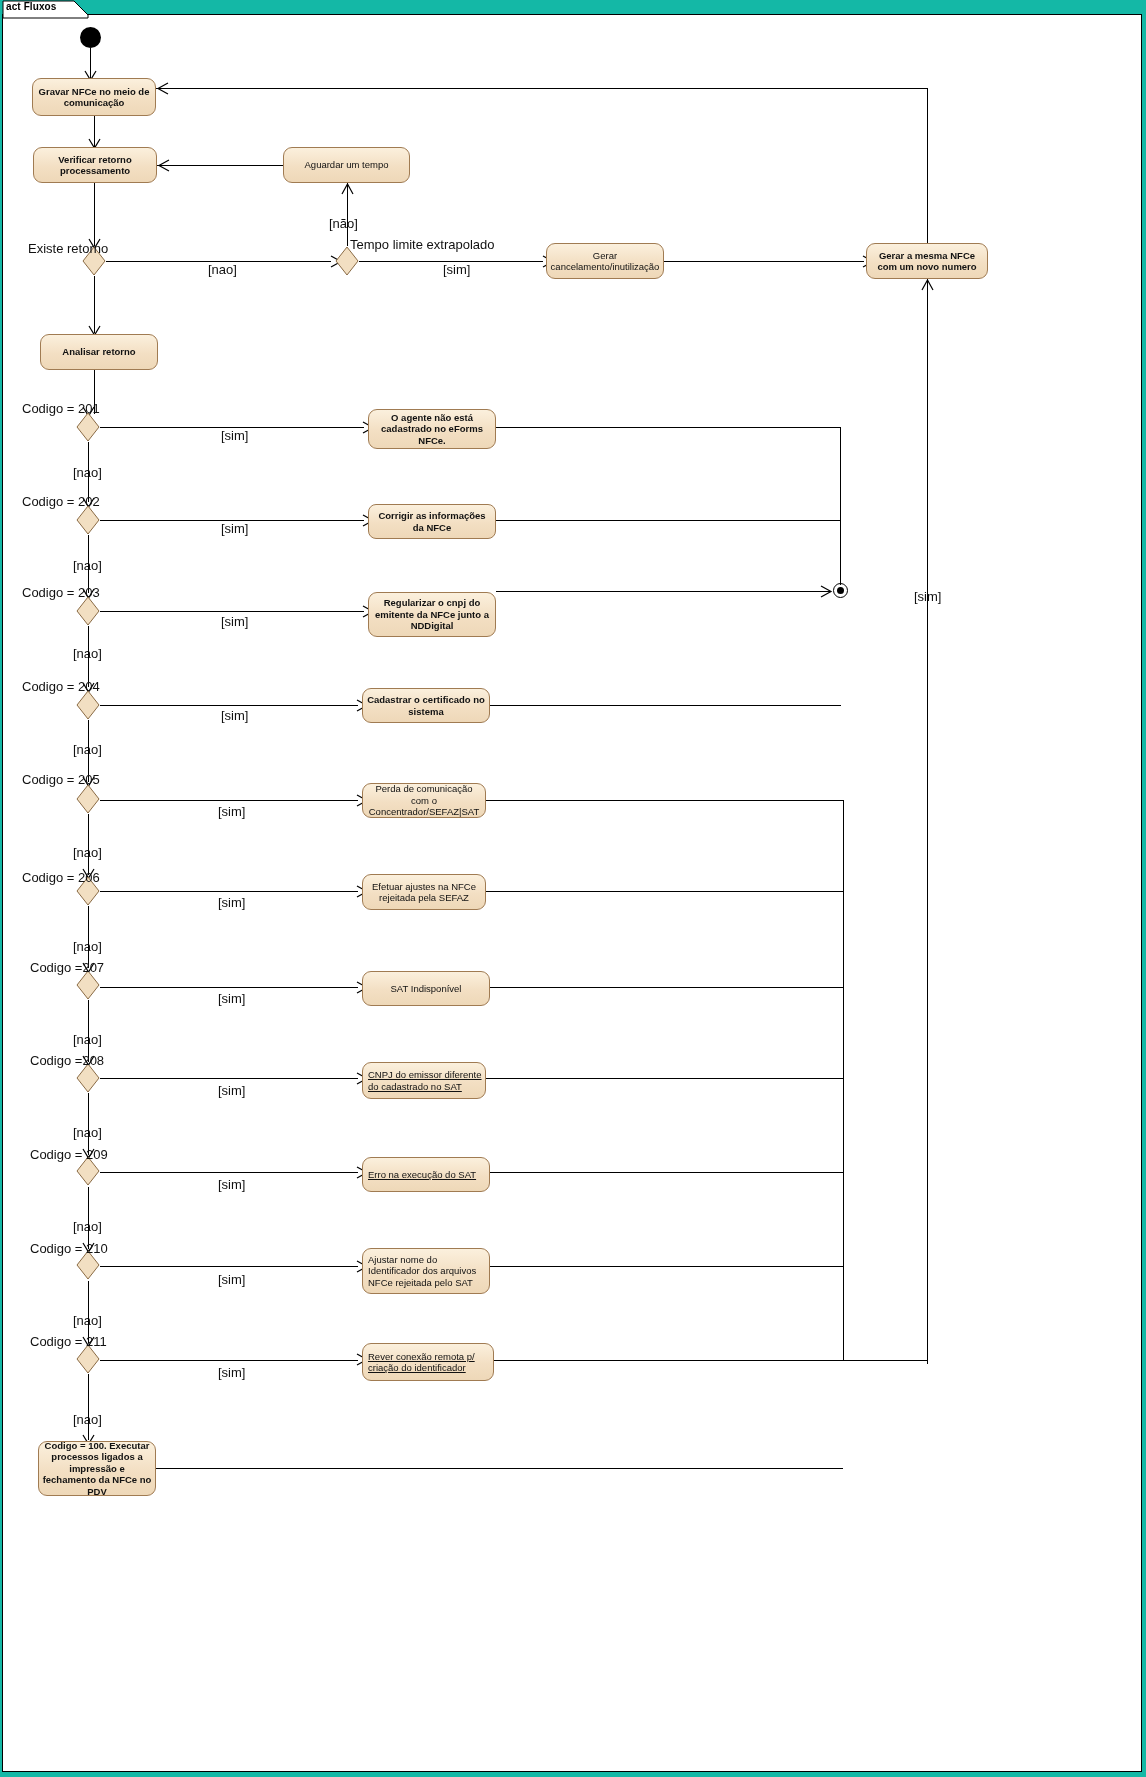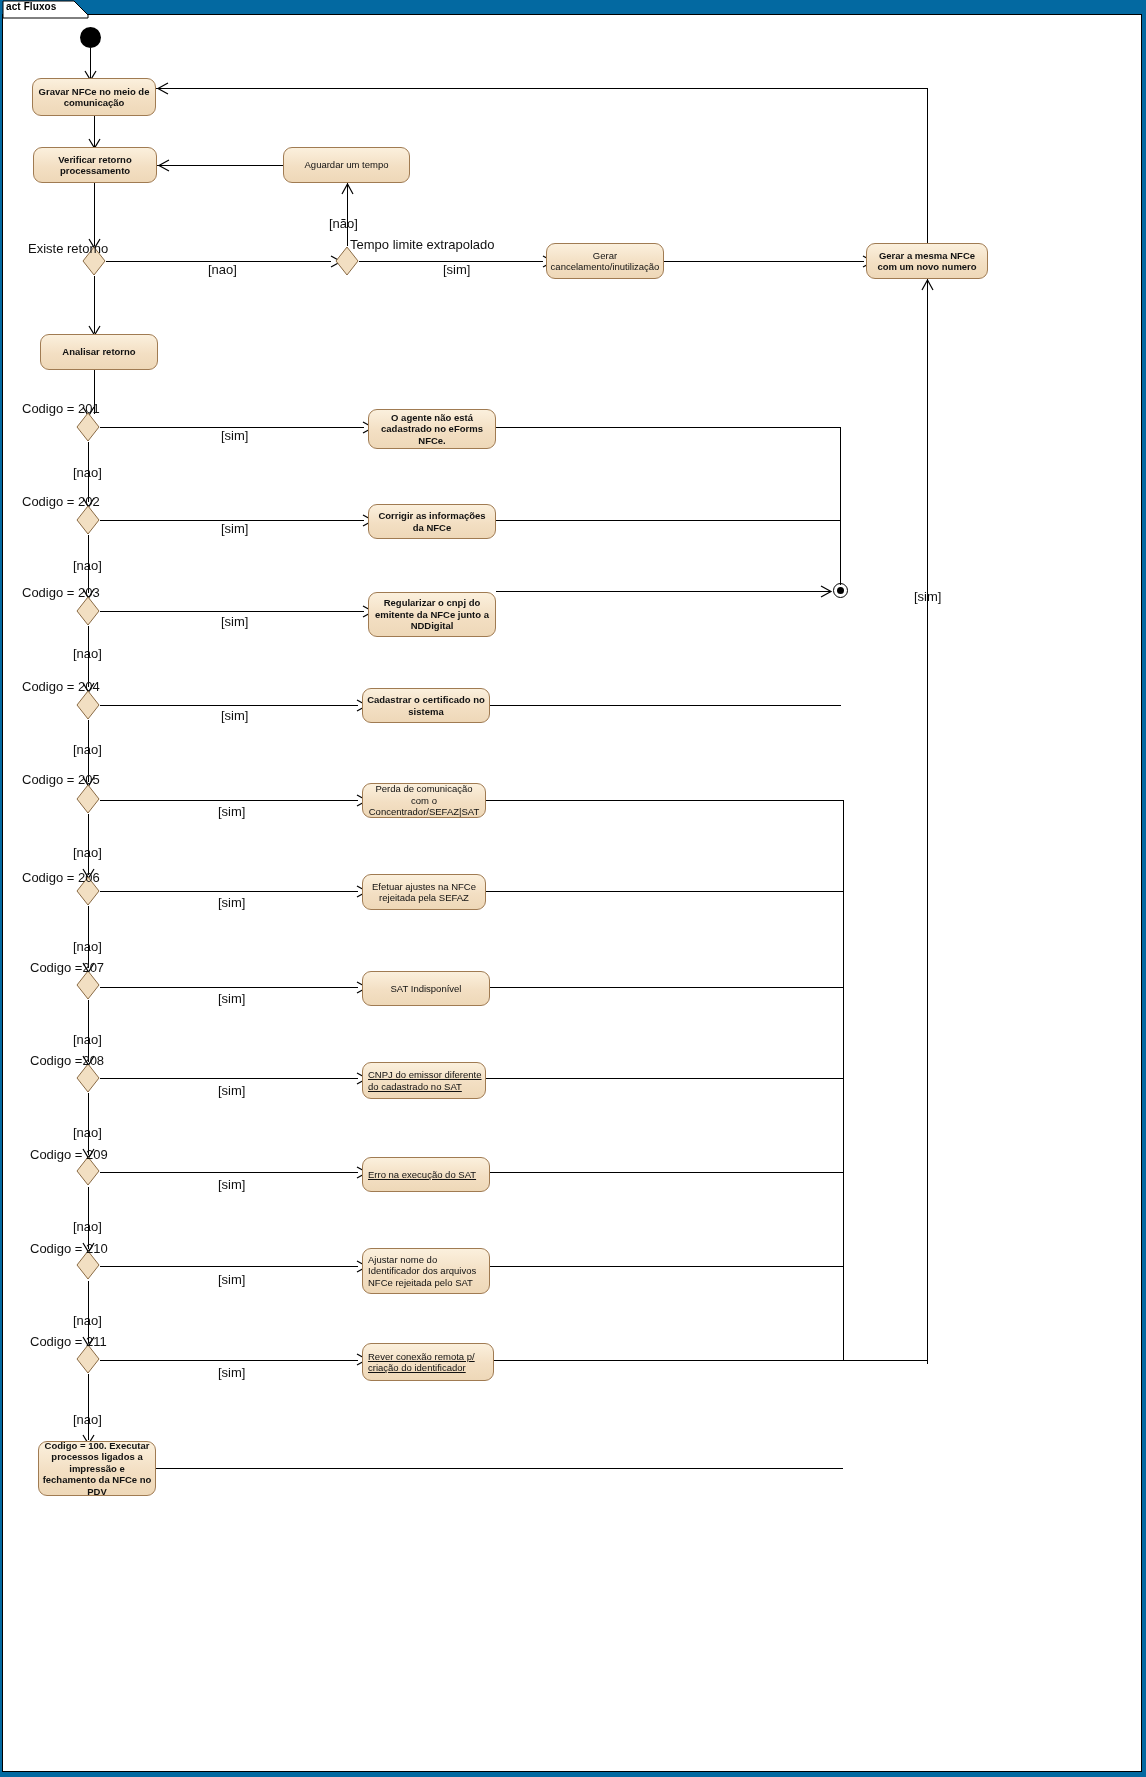--- a/index.html
+++ b/index.html
@@ -1,18 +1,18 @@
 <!DOCTYPE html>
 <html><head>
 <meta charset="utf-8">
 <title>act Fluxos</title>
 <style>
   html,body{margin:0;padding:0;background:#ffffff;}
   body{font-family:"Liberation Sans","DejaVu Sans",sans-serif;}
-  #canvas{position:relative;width:1146px;height:1777px;background:#0369a1;overflow:hidden;}
+  #canvas{position:relative;width:1146px;height:1777px;background:#14b8a6;overflow:hidden;}
 
   
   .frame{position:absolute;left:2px;top:14px;width:1140px;height:1758px;
          border:1px solid #000;box-sizing:border-box;background:#fff;}
   .frame-title{position:absolute;left:6px;top:1px;font-size:10px;font-weight:bold;color:#000;
                white-space:nowrap;letter-spacing:.1px;z-index:5;}
   .tabshape{position:absolute;left:2px;top:0;z-index:3;}
 
   
   .node{position:absolute;box-sizing:border-box;border:1px solid #a07b52;border-radius:9px;
@@ -174,21 +174,21 @@
     <svg viewBox="0 0 24 30" width="24" height="30">
         <polygon points="12,1 23,15 12,29 1,15" fill="#f2dfc2" stroke="#8a6b45" stroke-width="1"></polygon>
       </svg>
   </div>
   <div class="lbl" style="left:22px;top:497px;">Codigo = 202</div>
   <div class="h" style="left:100px;top:520px;width:264px;"></div>
   <div class="lbl" style="left:221px;top:524px;">[sim]</div>
   <svg class="arrow" style="left:362px;top:514px;" width="13" height="13">
     <path d="M1,1 L11,6.5 L1,12" fill="none" stroke="#000" stroke-width="1.2"></path>
   </svg>
-  <div class="node bold" style="left:368px;top:504px;width:128px;height:35px;">Corrigir as informações da NFCe</div>
+  <div class="node bold" style="left:368px;top:504px;width:128px;height:35px;border-radius:8px;">Corrigir as informações da NFCe</div>
   <div class="h" style="left:496px;top:520px;width:345px;"></div>
   <div class="lbl" style="left:73px;top:561px;">[nao]</div>
 
   <div class="v" style="left:88px;top:535px;height:58px;"></div>
   <svg class="arrow" style="left:82px;top:588px;" width="14" height="12">
     <path d="M1,1 L6.5,10 L12,1" fill="none" stroke="#000" stroke-width="1.2"></path>
   </svg>
   <div class="diamond" style="left:76px;top:596px;">
     <svg viewBox="0 0 24 30" width="24" height="30">
         <polygon points="12,1 23,15 12,29 1,15" fill="#f2dfc2" stroke="#8a6b45" stroke-width="1"></polygon>

